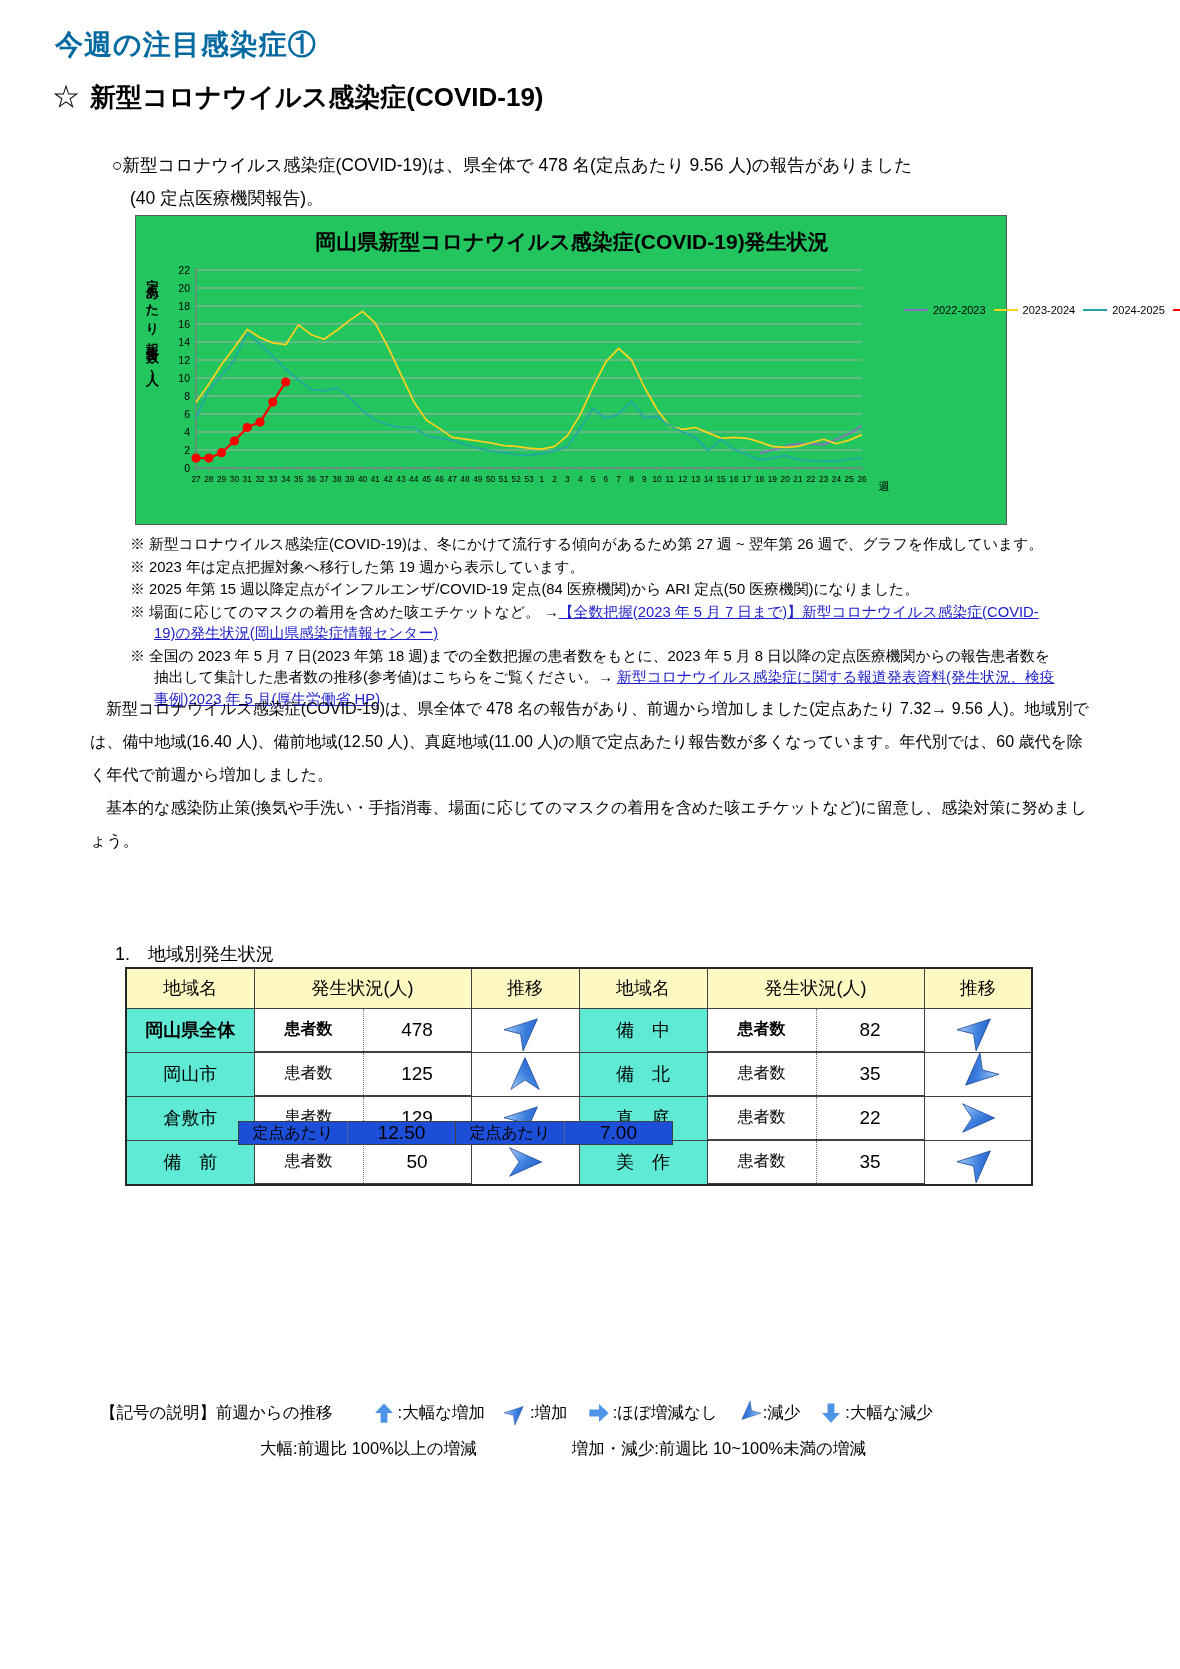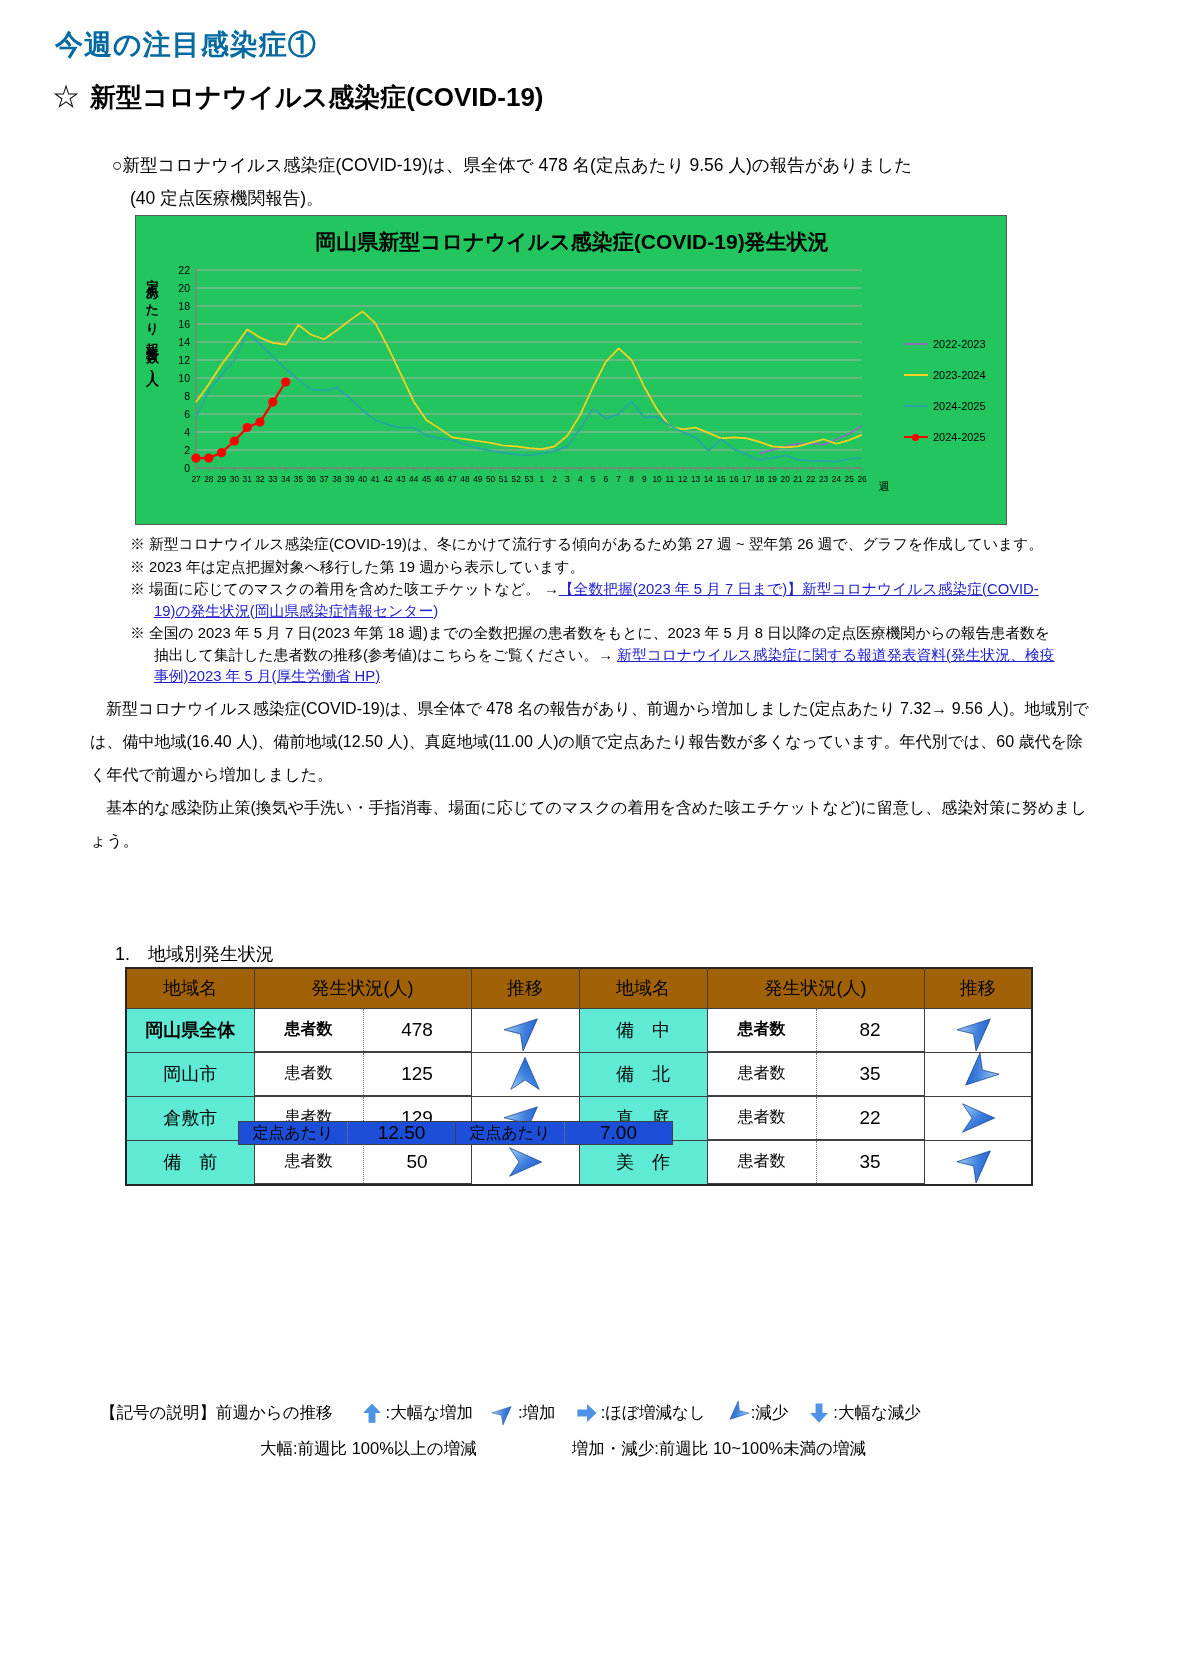--- a/index.html
+++ b/index.html
@@ -10,55 +10,55 @@
   .h2{position:absolute;left:52px;top:78px;font-size:26px;font-weight:bold;display:flex;align-items:center;gap:10px;}
   .h2 .star{font-weight:normal;font-size:28px;}
   .sub1{position:absolute;left:98px;top:122px;font-size:17.5px;}
   .sub2{position:absolute;left:112px;top:153px;font-size:17.5px;}
   .sub3{position:absolute;left:130px;top:186px;font-size:17.5px;}
 
   .chart-box{position:absolute;left:135px;top:215px;width:872px;height:310px;border:1px solid #595959;box-sizing:border-box;background:#22c55e;padding:6px 4px 0 6px;}
   .chart-title{text-align:center;font-size:21px;font-weight:bold;margin-top:6px;}
   .chart-flex{display:flex;flex-direction:row;align-items:flex-start;margin-top:4px;}
   .ylabel{writing-mode:vertical-rl;text-orientation:upright;font-size:13px;font-weight:bold;letter-spacing:4px;height:215px;margin-top:8px;width:20px;line-height:20px;}
-  .legend{display:flex;flex-direction:column;gap:19px;margin-top:78px;width:96px;}
+  .legend{display:flex;flex-direction:row;gap:8px;margin-top:44px;width:96px;}
   .legend-item{display:flex;align-items:center;gap:5px;font-size:11px;white-space:nowrap;}
   .legend-item .swatch{width:24px;border-top:2.4px solid #000;position:relative;display:inline-block;}
   .legend-item .dot{display:none;width:7px;height:7px;border-radius:50%;position:absolute;left:8px;top:-4.5px;}
 
   .notes{position:absolute;left:130px;top:534px;width:930px;font-size:14.8px;line-height:21.5px;}
   .note{padding-left:24px;text-indent:-24px;margin:0 0 1px 0;}
   .note a{color:#2222CC;text-decoration:underline;}
 
   .body-text{position:absolute;left:90px;top:692px;width:1000px;font-size:16px;line-height:33px;}
   .body-text p{margin:0 0 0 0;text-indent:1em;}
   .body-text p+p{margin-top:0;}
 
   .section-title{position:absolute;left:115px;top:942px;font-size:18px;}
 
   table.region-table{position:absolute;left:125px;top:967px;border-collapse:collapse;table-layout:fixed;background:#fff;}
   table.region-table th,table.region-table td{border:1px solid #404040;box-sizing:border-box;text-align:center;vertical-align:middle;padding:0;}
   table.region-table{border:2px solid #262626;}
-  table.region-table th{background:#a16207;font-weight:normal;font-size:18px;height:40px;}
+  table.region-table th{background:#fef9c3;font-weight:normal;font-size:18px;height:40px;}
   td.c-region{background:#5eead4;font-size:18px;width:128px;}
   td.c-label{font-size:16px;width:109px;border-right:1px dotted #777 !important;}
   td.c-value{font-size:19px;width:108px;border-left:1px dotted #777 !important;}
   td.c-trend{width:108px;background:#fff;}
   tr.sub{height:43px;}
   tr.sub2 td{background:#1d4ed8;}
   tr.bold-row td.c-label, td.c-region.b{font-weight:bold;}
   .dart{width:38px;height:38px;display:inline-block;vertical-align:middle;}
   .tr-increase{transform:rotate(-42deg);}
   .tr-large-increase{transform:rotate(-90deg);}
   .tr-flat{transform:none;}
   .tr-decrease{transform:rotate(138deg);}
 
   .symbols{position:absolute;left:100px;top:1402px;width:980px;font-size:16.5px;}
   .sym-line1{display:flex;align-items:center;gap:6px;}
-  .sym-title{font-weight:bold;margin-right:8px;font-weight:normal;}
+  .sym-title{font-weight:bold;margin-right:20px;font-weight:normal;}
   .sym-item{display:flex;align-items:center;gap:3px;margin-left:14px;}
   .sym-icon{width:22px;height:22px;display:inline-block;vertical-align:middle;}
   .sym-line2{display:flex;gap:95px;margin-top:14px;margin-left:160px;}
   .hidden-defs{position:absolute;width:0;height:0;}
   svg text{font-family:"Liberation Sans",sans-serif;}
 </style>
 </head>
 <body>
 
 <svg class="hidden-defs" aria-hidden="true">
@@ -252,20 +252,21 @@
             </span>
             <span>2024-2025</span>
           </div>
       </div>
     </div>
   </div>
 
   <div class="notes">
     <p class="note"><span>※ 新型コロナウイルス感染症(COVID-19)は、冬にかけて流行する傾向があるため第 27 週 ~ 翌年第 26 週で、グラフを作成しています。</span></p>
     <p class="note"><span>※ 2023 年は定点把握対象へ移行した第 19 週から表示しています。</span></p>
+    <p class="note"><span>※ 2025 年第 15 週以降定点がインフルエンザ/COVID-19 定点(84 医療機関)から ARI 定点(50 医療機関)になりました。</span></p>
     <p class="note"><span>※ 場面に応じてのマスクの着用を含めた咳エチケットなど。 →</span><a href="#">【全数把握(2023 年 5 月 7 日まで)】新型コロナウイルス感染症(COVID-19)の発生状況(岡山県感染症情報センター)</a></p>
     <p class="note"><span>※ 全国の 2023 年 5 月 7 日(2023 年第 18 週)までの全数把握の患者数をもとに、2023 年 5 月 8 日以降の定点医療機関からの報告患者数を抽出して集計した患者数の推移(参考値)はこちらをご覧ください。→ </span><a href="#">新型コロナウイルス感染症に関する報道発表資料(発生状況、検疫事例)2023 年 5 月(厚生労働省 HP)</a></p>
   </div>
 
   <div class="body-text">
     <p>新型コロナウイルス感染症(COVID-19)は、県全体で 478 名の報告があり、前週から増加しました(定点あたり 7.32→ 9.56 人)。地域別では、備中地域(16.40 人)、備前地域(12.50 人)、真庭地域(11.00 人)の順で定点あたり報告数が多くなっています。年代別では、60 歳代を除く年代で前週から増加しました。</p>
     <p>基本的な感染防止策(換気や手洗い・手指消毒、場面に応じてのマスクの着用を含めた咳エチケットなど)に留意し、感染対策に努めましょう。</p>
   </div>
 
   <div class="section-title">1.　地域別発生状況</div>

